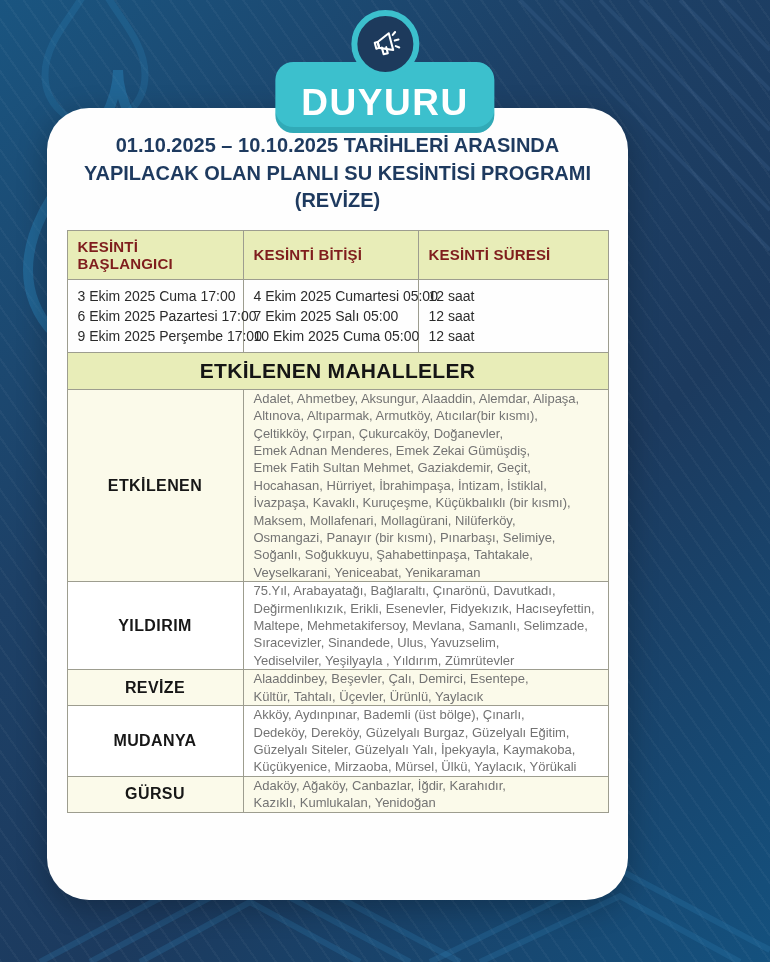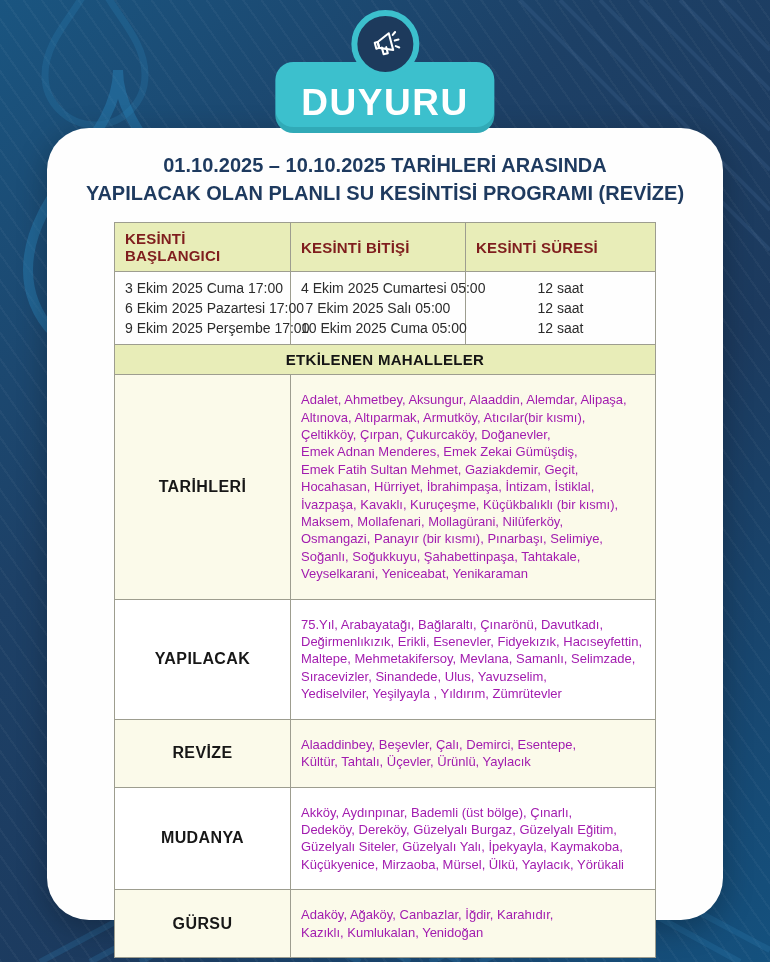--- a/index.html
+++ b/index.html
@@ -24,21 +24,21 @@
   .badge-banner{
     margin-top:-16px;background:var(--teal,#3cc0cd);
     border-radius:18px;padding:22px 26px 12px 26px;min-width:118px;text-align:center;
     box-shadow:inset 0 -6px 0 rgba(0,70,85,0.18);z-index:1;
   }
   .badge-banner span{
     color:#fff;font-size:37px;font-weight:800;letter-spacing:1.5px;line-height:1;
   }
 
   .card{
-    position:absolute;left:47px;top:128px;width:676px;height:792px;
+    position:absolute;left:47px;top:108px;width:581px;height:792px;
     background:#fefefe;border-radius:42px;z-index:2;
     box-shadow:0 8px 30px rgba(0,0,0,0.25);
   }
   .title{
     margin:24px 30px 0 30px;text-align:center;
     color:#1e3a5f;font-weight:800;font-size:20px;line-height:1.38;
   }
   table.program{
     width:541px;margin:15px auto 0 auto;border-collapse:collapse;
     table-layout:fixed;
@@ -46,32 +46,32 @@
   table.program col.c1{width:176px;}
   table.program col.c2{width:175px;}
   table.program col.c3{width:190px;}
   table.program th, table.program td{
     border:1px solid #9d9d8f;vertical-align:middle;
   }
   th.head{
     background:var(--headerbg,#e8edb8);color:#7f1d1d;text-align:left;
     font-size:15px;font-weight:800;padding:7px 10px;letter-spacing:.2px;
   }
-  td.sched{padding:6px 10px;vertical-align:top;text-align:center;}
+  td.sched{padding:6px 10px;vertical-align:top;}
   td.sched div{font-size:14px;color:#2b2b2b;line-height:20px;white-space:nowrap;}
   th.section{
     background:var(--headerbg,#e8edb8);color:#151515;text-align:center;
-    font-size:15px;font-weight:800;padding:6px;letter-spacing:.3px;
+    font-size:21px;font-weight:800;padding:6px;letter-spacing:.3px;
   }
   td.district{
     text-align:center;font-weight:800;font-size:16px;color:#171717;
     letter-spacing:.4px;padding:4px;
   }
   td.hoods{
-    font-size:13px;color:#a21caf;line-height:17.4px;padding:16px 10px;
+    font-size:13px;color:#737373;line-height:17.4px;padding:0 10px;
     white-space:pre-line;vertical-align:middle;margin-left:19px;
   }
   tr.alt td{background:var(--altbg,#fbfaea);}
   tr.plain td{background:#ffffff;}
 </style>
 </head>
 <body>
 
 <svg class="bg-decor" width="770" height="962" viewBox="0 0 770 962">
   <g fill="none" stroke="#2b82b8" stroke-opacity="0.45" stroke-width="10">
@@ -148,35 +148,35 @@
           <div>12 saat</div>
           <div>12 saat</div>
           <div>12 saat</div>
         </td>
       </tr>
       <tr>
         <th class="section" colspan="3">ETKİLENEN MAHALLELER</th>
       </tr>
 
       <tr class="alt">
-        <td class="district">TARİHLERİ</td>
+        <td class="district">ETKİLENEN</td>
         <td class="hoods" colspan="2">Adalet, Ahmetbey, Aksungur, Alaaddin, Alemdar, Alipaşa,
 Altınova, Altıparmak, Armutköy, Atıcılar(bir kısmı),
 Çeltikköy, Çırpan, Çukurcaköy, Doğanevler,
 Emek Adnan Menderes, Emek Zekai Gümüşdiş,
 Emek Fatih Sultan Mehmet, Gaziakdemir, Geçit,
 Hocahasan, Hürriyet, İbrahimpaşa, İntizam, İstiklal,
 İvazpaşa, Kavaklı, Kuruçeşme, Küçükbalıklı (bir kısmı),
 Maksem, Mollafenari, Mollagürani, Nilüferköy,
 Osmangazi, Panayır (bir kısmı), Pınarbaşı, Selimiye,
 Soğanlı, Soğukkuyu, Şahabettinpaşa, Tahtakale,
 Veyselkarani, Yeniceabat, Yenikaraman</td>
       </tr>
       <tr class="plain">
-        <td class="district">YAPILACAK</td>
+        <td class="district">YILDIRIM</td>
         <td class="hoods" colspan="2">75.Yıl, Arabayatağı, Bağlaraltı, Çınarönü, Davutkadı,
 Değirmenlıkızık, Erikli, Esenevler, Fidyekızık, Hacıseyfettin,
 Maltepe, Mehmetakifersoy, Mevlana, Samanlı, Selimzade,
 Sıracevizler, Sinandede, Ulus, Yavuzselim,
 Yediselviler, Yeşilyayla , Yıldırım, Zümrütevler</td>
       </tr>
       <tr class="alt">
         <td class="district">REVİZE</td>
         <td class="hoods" colspan="2">Alaaddinbey, Beşevler, Çalı, Demirci, Esentepe,
 Kültür, Tahtalı, Üçevler, Ürünlü, Yaylacık</td>

